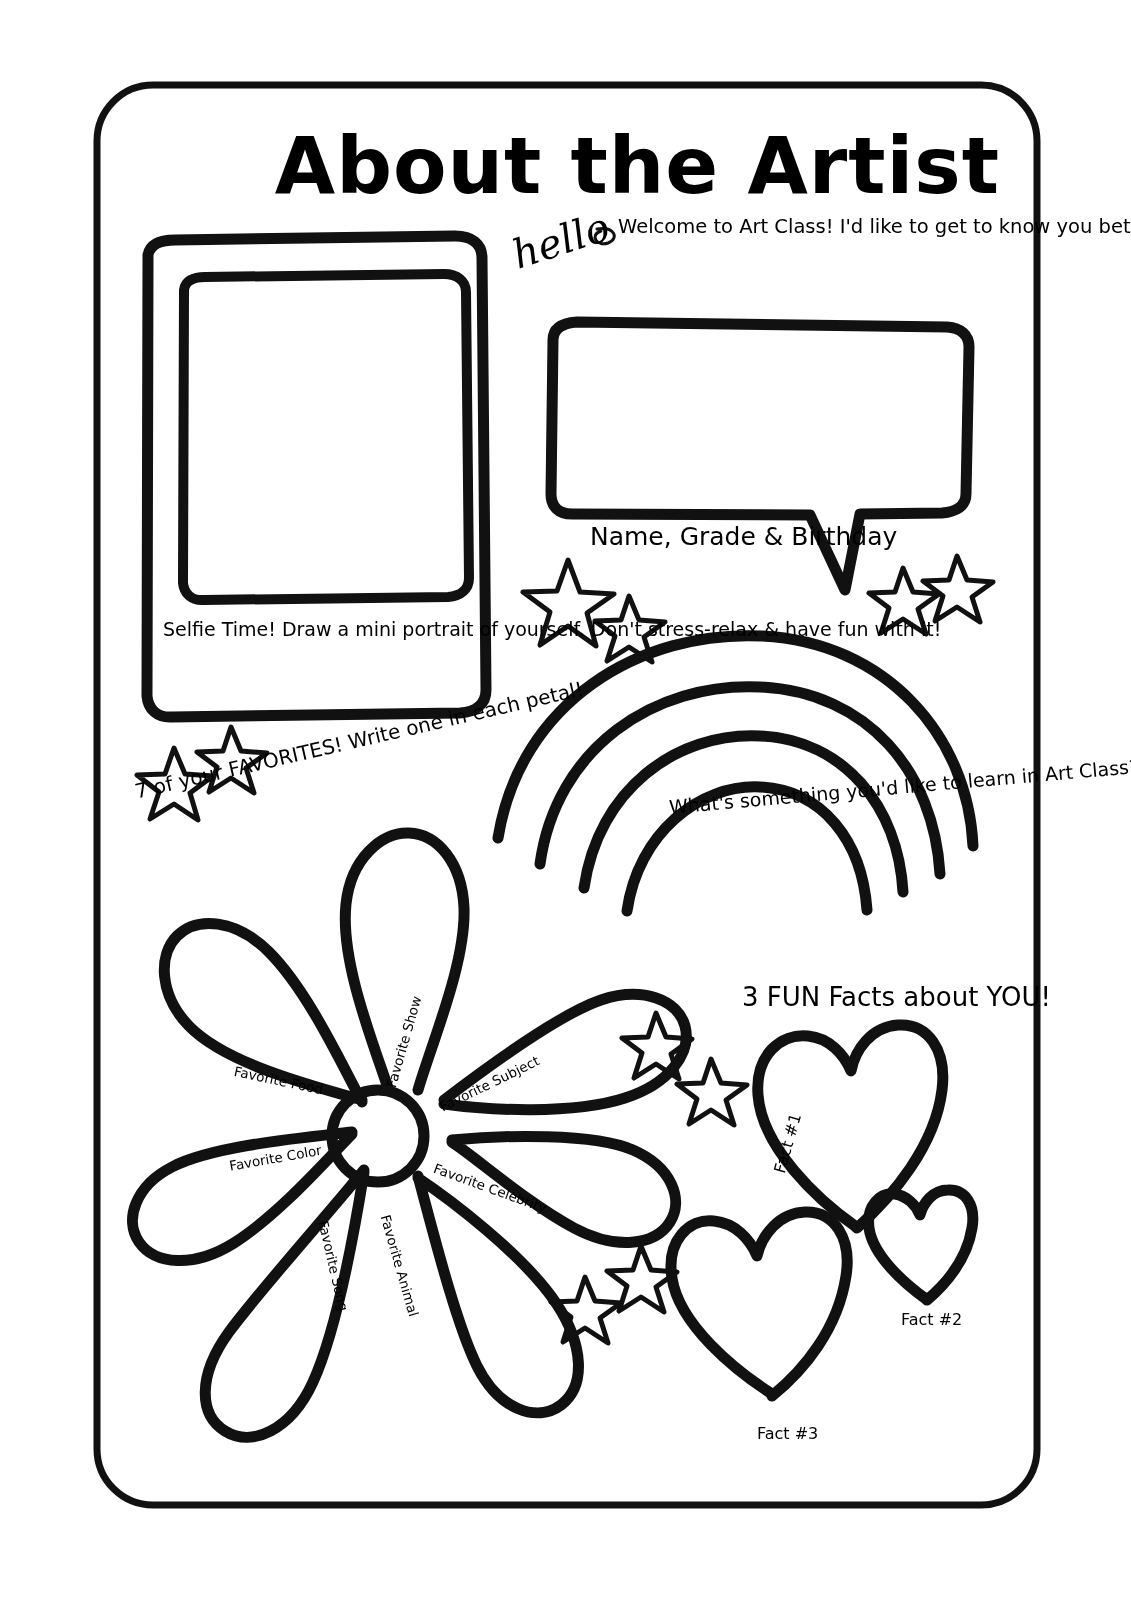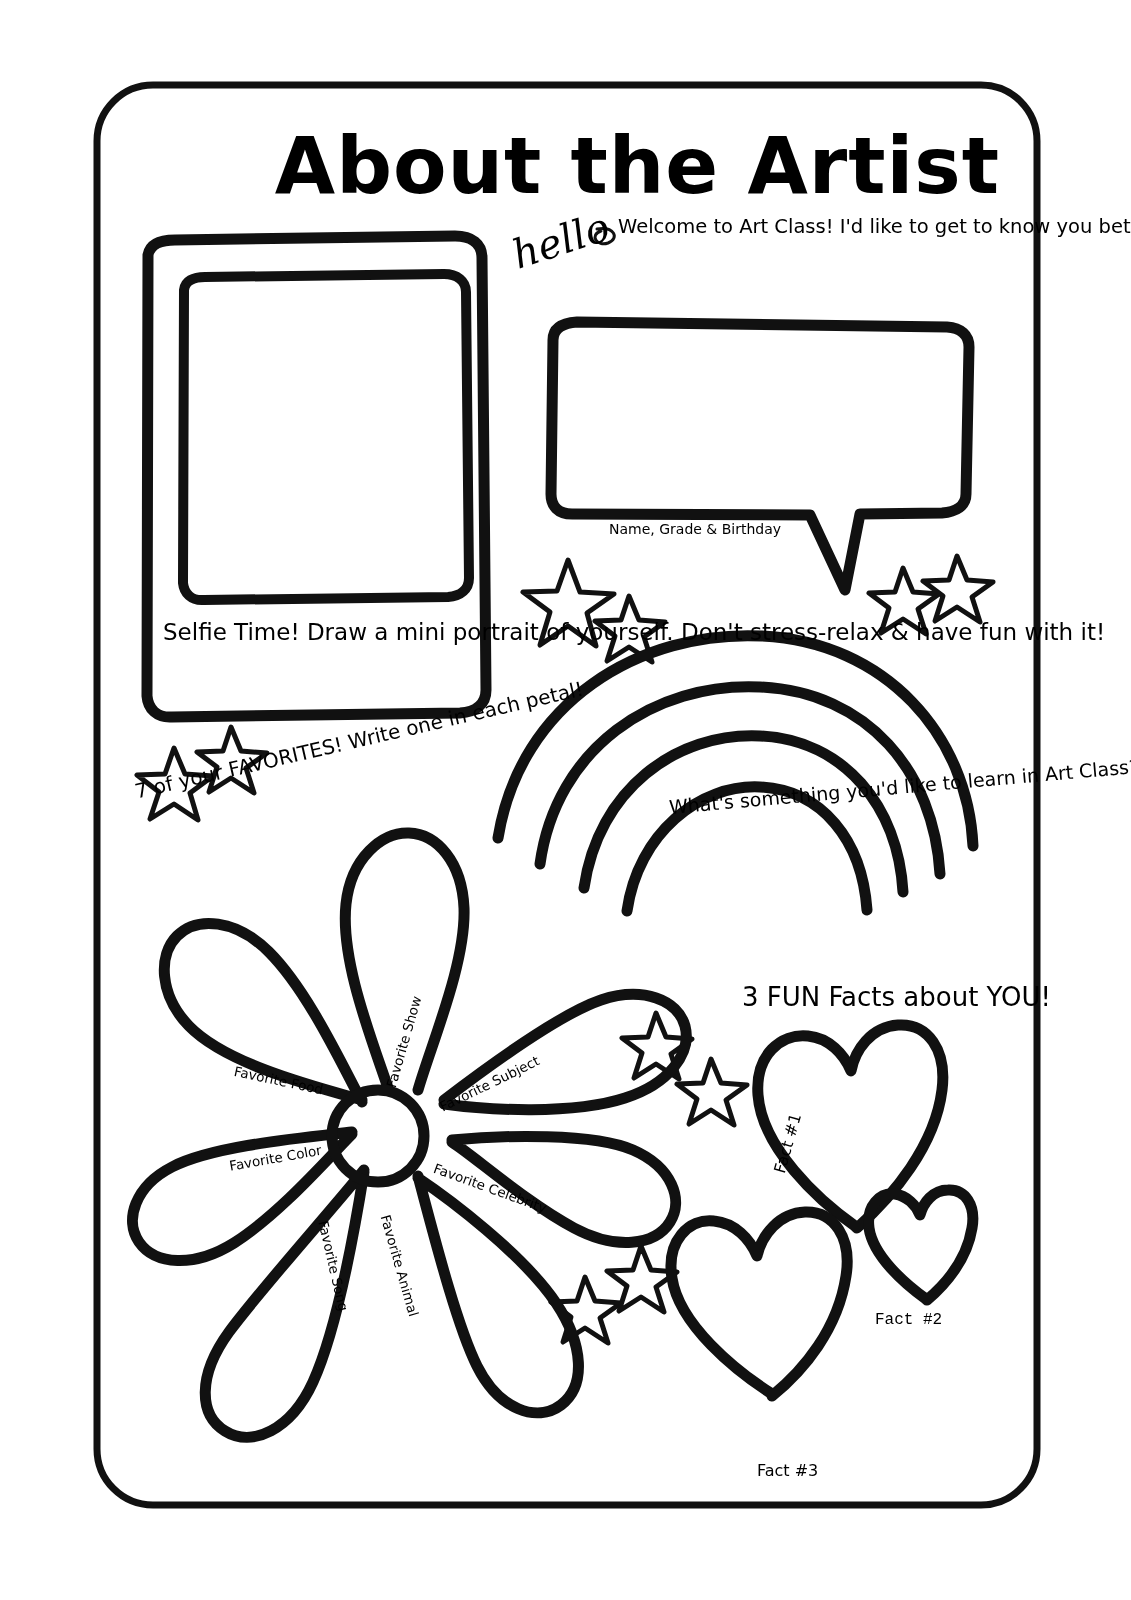--- a/index.html
+++ b/index.html
@@ -57,28 +57,27 @@
     top: 232px;
     font-size: 40px;
     font-style: italic;
     font-family: "DejaVu Serif", serif;
     transform: rotate(-18deg);
     transform-origin: left top;
   }
   .caption-name {
     left: 590px;
     top: 521px;
-    font-size: 14px;
-    margin-left: 19px;
+    font-size: 25px;
   }
   .caption-selfie {
     left: 163px;
     top: 616px;
     width: 320px;
-    font-size: 23px;
+    font-size: 19px;
     text-align: center;
     line-height: 1.42;
   }
   .fav-label {
     left: 132px;
     top: 778px;
     width: 230px;
     font-size: 20px;
     text-align: center;
     line-height: 1.45;
@@ -102,22 +101,22 @@
     font-size: 26px;
     text-align: center;
     line-height: 1.35;
   }
   .petal-lbl {
     font-size: 13.5px;
     font-family: "DejaVu Sans", sans-serif;
   }
   .fact-lbl { font-size: 16px; }
   .f1 { left: 770px; top: 1170px; transform: rotate(-74deg); transform-origin: left top; }
-  .f2 { left: 875px; top: 1310px; font-family: Liberation Mono, monospace; }
-  .f3 { left: 757px; top: 1424px; margin-top: 37px; }
+  .f2 { left: 901px; top: 1310px; }
+  .f3 { left: 757px; top: 1424px; }
 </style>
 </head>
 <body>
 
 <div class="sheet">
 
   <svg class="canvas" viewBox="0 0 1131 1600">
     <g fill="none" stroke="#111111" stroke-linecap="round" stroke-linejoin="round">
 
       <rect x="97" y="85" width="940" height="1420" rx="56" ry="56" stroke-width="7"></rect>

